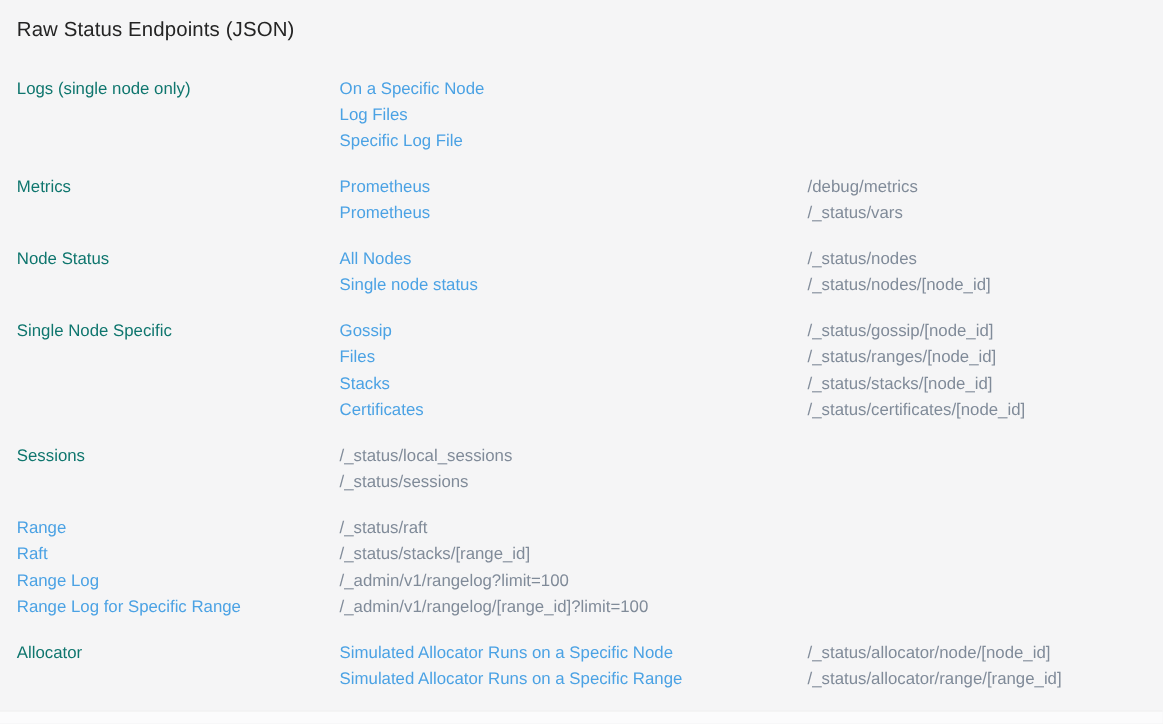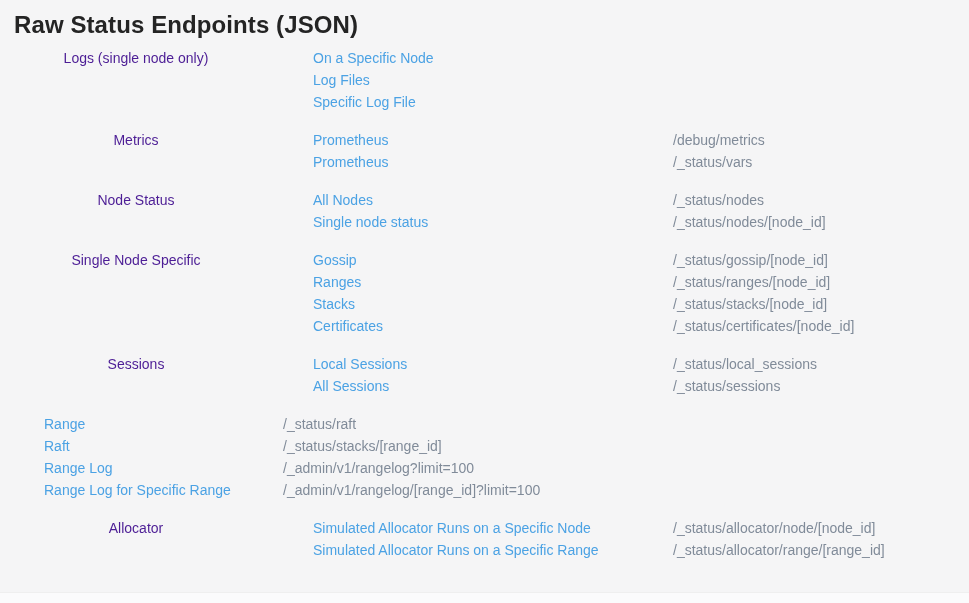--- a/index.html
+++ b/index.html
@@ -11,47 +11,46 @@
     height: 603px;
     background: #f5f5f6;
     font-family: "Liberation Sans", sans-serif;
     overflow: hidden;
     position: relative;
   }
   .page {
     padding: 15px 14px 0 14px;
   }
   .title {
-    font-size: 24px;
+    font-size: 17px;
     line-height: 20px;
-    font-weight: 700;
+    font-weight: 400;
     color: #242424;
     letter-spacing: 0.1px;
-    margin: 0 0 12px 0;
+    margin: 0 0 27px 0;
   }
   .section {
     display: grid;
     grid-template-columns: 244px 365px 1fr;
     column-gap: 25px;
     margin-bottom: 16px;
   }
   .cat {
-    text-align: center;
-    color: #4c1d95;
+    text-align: left;
+    color: #0f766e;
     font-size: 14px;
     line-height: 22px;
   }
   .link {
     display: block;
     color: #4ba2e4;
     font-size: 14px;
     line-height: 22px;
     text-decoration: none;
     cursor: pointer;
-    margin-left: 30px;
   }
   .path {
     color: #808b99;
     font-size: 14px;
     line-height: 22px;
     white-space: nowrap;
   }
   .bottom-strip {
     position: absolute;
     left: 0;
@@ -99,38 +98,34 @@
     <div class="paths">
       <div class="path">/_status/nodes</div>
       <div class="path">/_status/nodes/[node_id]</div>
     </div>
   </div>
 
   <div class="section">
     <div class="cat">Single Node Specific</div>
     <div class="links">
       <a class="link">Gossip</a>
-      <a class="link">Ranges</a>
+      <a class="link">Files</a>
       <a class="link">Stacks</a>
       <a class="link">Certificates</a>
     </div>
     <div class="paths">
       <div class="path">/_status/gossip/[node_id]</div>
       <div class="path">/_status/ranges/[node_id]</div>
       <div class="path">/_status/stacks/[node_id]</div>
       <div class="path">/_status/certificates/[node_id]</div>
     </div>
   </div>
 
   <div class="section">
     <div class="cat">Sessions</div>
-    <div class="links">
-      <a class="link">Local Sessions</a>
-      <a class="link">All Sessions</a>
-    </div>
     <div class="paths">
       <div class="path">/_status/local_sessions</div>
       <div class="path">/_status/sessions</div>
     </div>
   </div>
 
   <div class="section">
     <div class="links">
       <a class="link">Range</a>
       <a class="link">Raft</a>

